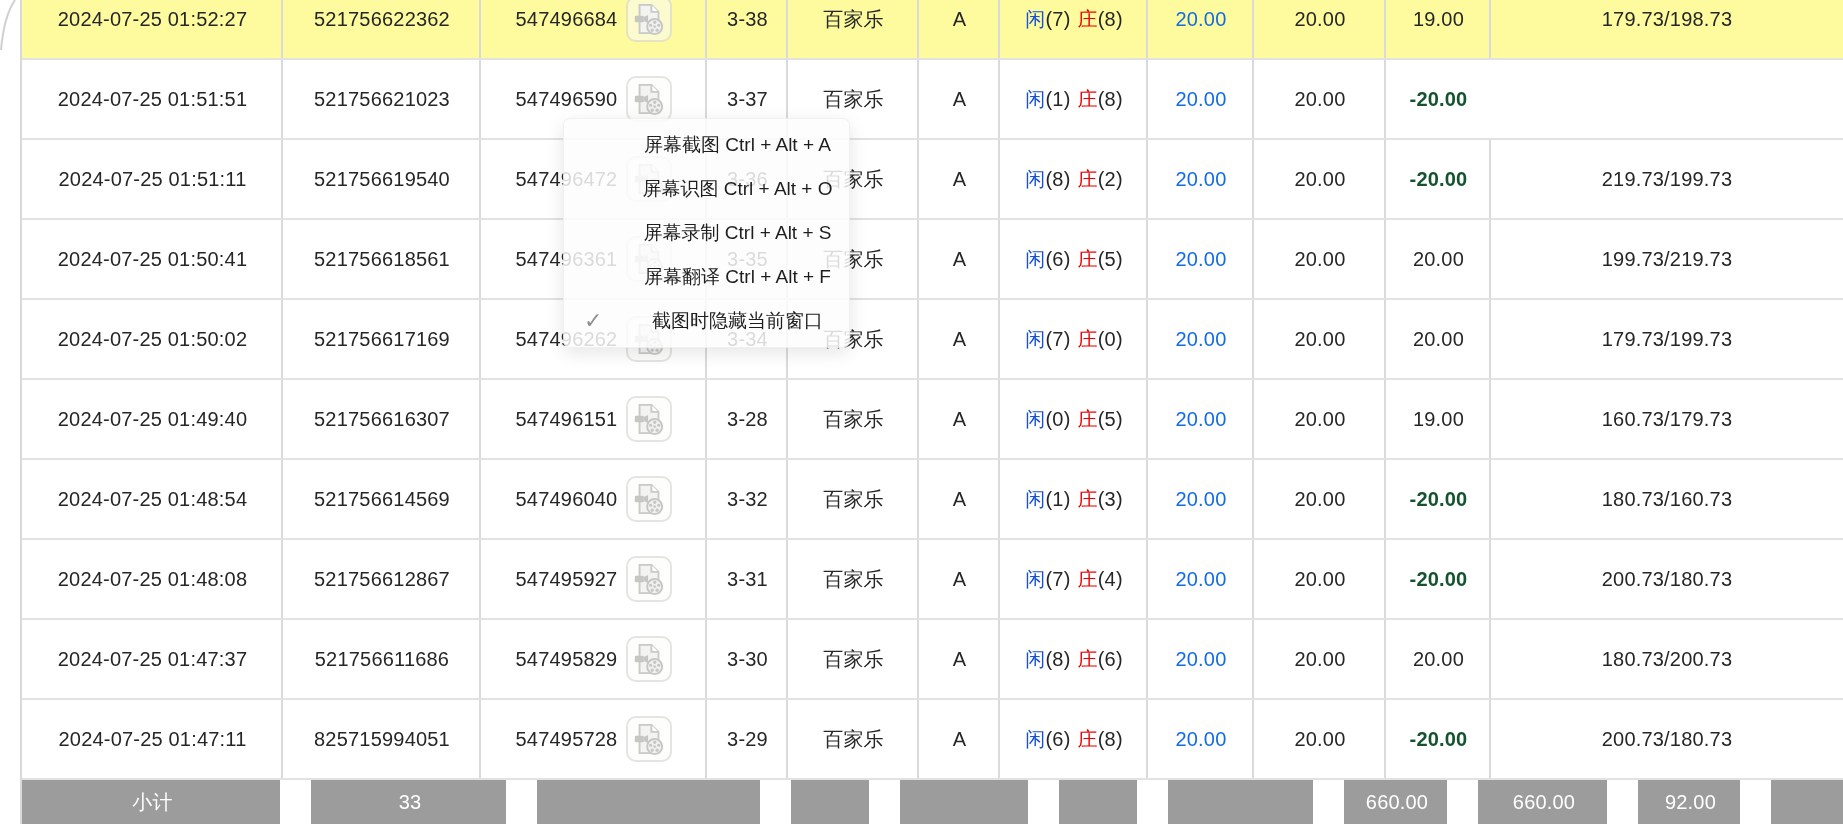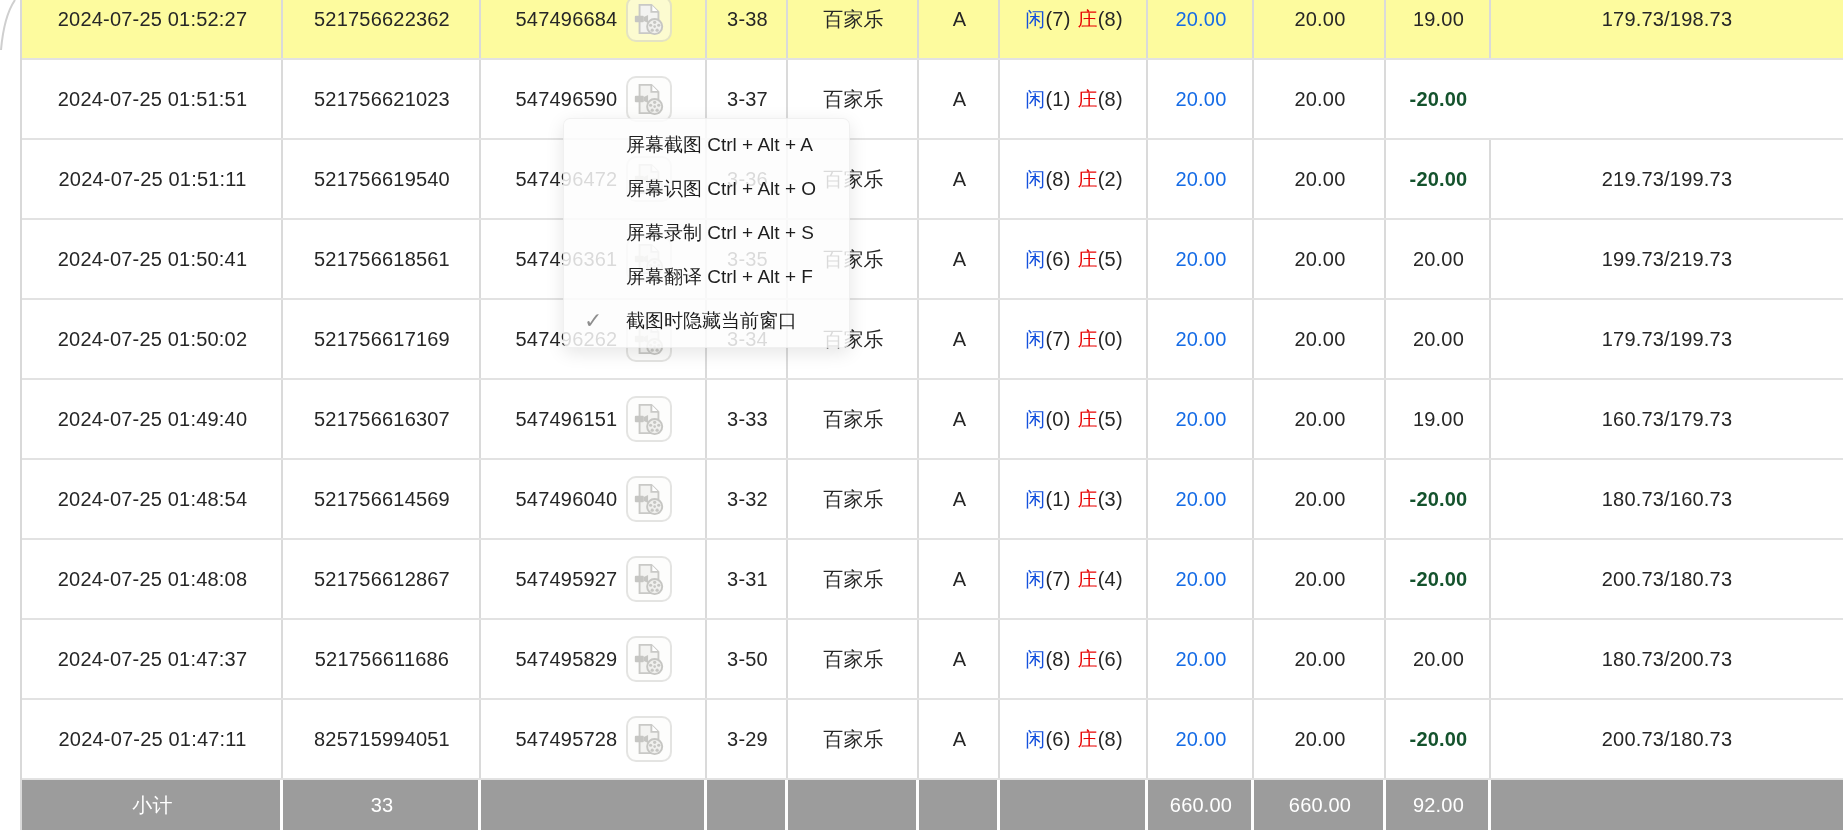--- a/index.html
+++ b/index.html
@@ -40,40 +40,41 @@
 
   .video-btn{
     width:46px;height:46px;flex:0 0 46px;border-radius:10px;
     background:rgba(252,252,250,0.55);
     border:2px solid rgba(170,170,165,0.30);
     display:flex;align-items:center;justify-content:center;
     box-sizing:border-box;cursor:pointer;
   }
 
   
-  .row.summary{height:51px;border-bottom:none;background:transparent;}
+  .row.summary{height:44px;border-bottom:none;background:transparent;gap:28px;}
   .row.summary .cell{
     background:#9C9C9C;color:#ffffff;font-size:20px;
     box-shadow:inset -3px 0 0 #ffffff;
   }
   .row.summary .cell:last-child{box-shadow:none;}
 
   
   .menu{
     position:absolute;left:563px;top:118px;width:287px;z-index:5;
     background:rgba(253,253,253,0.84);
     border:1px solid rgba(0,0,0,0.05);
     border-radius:7px;
     box-shadow:0 5px 18px rgba(0,0,0,0.10);
     padding:4px 0;box-sizing:border-box;
   }
   .menu-item{
     position:relative;height:44px;display:flex;align-items:center;
     padding-left:62px;font-size:19px;color:#1E1E1E;cursor:pointer;
     white-space:nowrap;
+    justify-content:center;
   }
   .menu-item .check{
     position:absolute;left:20px;top:50%;transform:translateY(-50%);
     color:#8f8f8f;font-size:22px;display:none;
   }
   .menu-item.checked .check{display:inline;}
 </style>
 </head>
 <body>
 
@@ -288,21 +289,21 @@
           <circle cx="24" cy="26" r="8" fill="#f0f0ee" stroke="#c6c6c3" stroke-width="2"></circle>
           <circle cx="24" cy="26" r="1.4" fill="#c6c6c3"></circle>
           <circle cx="24" cy="21.5" r="1.7" fill="#c6c6c3"></circle>
           <circle cx="28.3" cy="24.6" r="1.7" fill="#c6c6c3"></circle>
           <circle cx="26.6" cy="29.8" r="1.7" fill="#c6c6c3"></circle>
           <circle cx="21.4" cy="29.8" r="1.7" fill="#c6c6c3"></circle>
           <circle cx="19.7" cy="24.6" r="1.7" fill="#c6c6c3"></circle>
         </svg>
       </span>
     </div>
-    <div class="cell">3-33</div>
+    <div class="cell">3-28</div>
     <div class="cell">百家乐</div>
     <div class="cell">A</div>
     <div class="cell c-result">
       <span class="xian">闲</span>
           <span class="paren">(0)</span>
           <span class="zhuang">庄</span>
           <span class="paren">(5)</span>
     </div>
     <div class="cell c-bet">20.00</div>
     <div class="cell">20.00</div>
@@ -402,21 +403,21 @@
           <circle cx="24" cy="26" r="8" fill="#f0f0ee" stroke="#c6c6c3" stroke-width="2"></circle>
           <circle cx="24" cy="26" r="1.4" fill="#c6c6c3"></circle>
           <circle cx="24" cy="21.5" r="1.7" fill="#c6c6c3"></circle>
           <circle cx="28.3" cy="24.6" r="1.7" fill="#c6c6c3"></circle>
           <circle cx="26.6" cy="29.8" r="1.7" fill="#c6c6c3"></circle>
           <circle cx="21.4" cy="29.8" r="1.7" fill="#c6c6c3"></circle>
           <circle cx="19.7" cy="24.6" r="1.7" fill="#c6c6c3"></circle>
         </svg>
       </span>
     </div>
-    <div class="cell">3-50</div>
+    <div class="cell">3-30</div>
     <div class="cell">百家乐</div>
     <div class="cell">A</div>
     <div class="cell c-result">
       <span class="xian">闲</span>
           <span class="paren">(8)</span>
           <span class="zhuang">庄</span>
           <span class="paren">(6)</span>
     </div>
     <div class="cell c-bet">20.00</div>
     <div class="cell">20.00</div>

